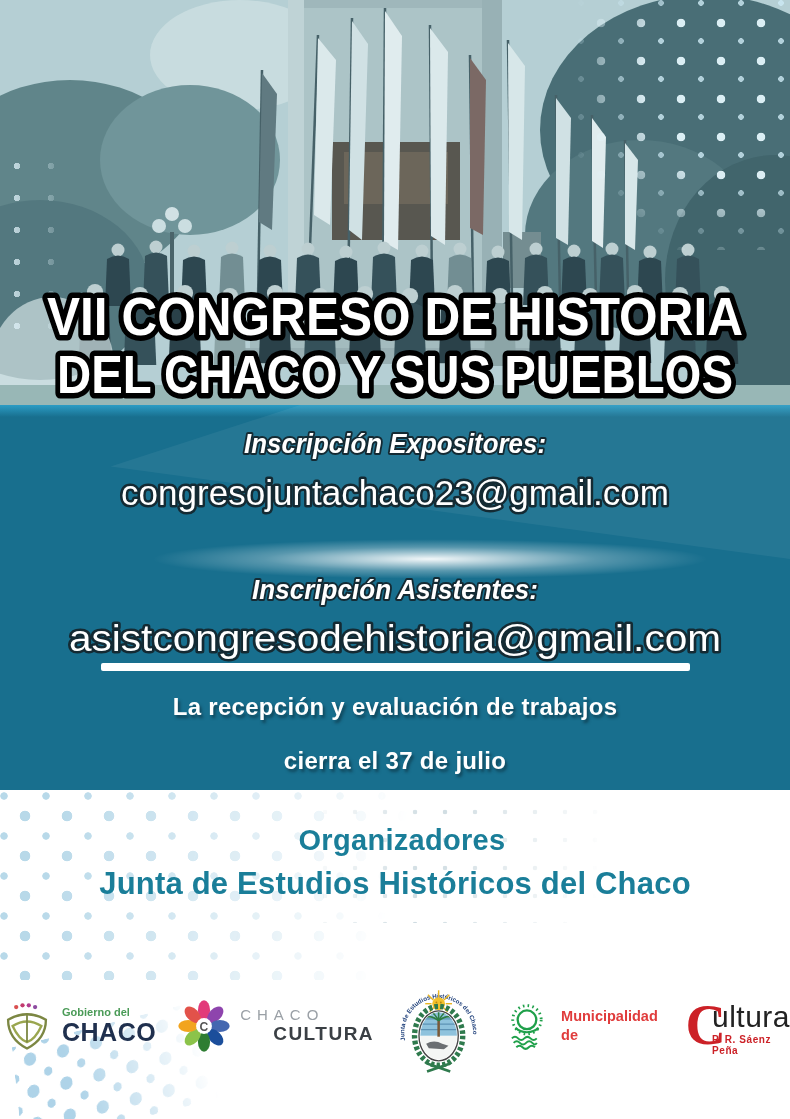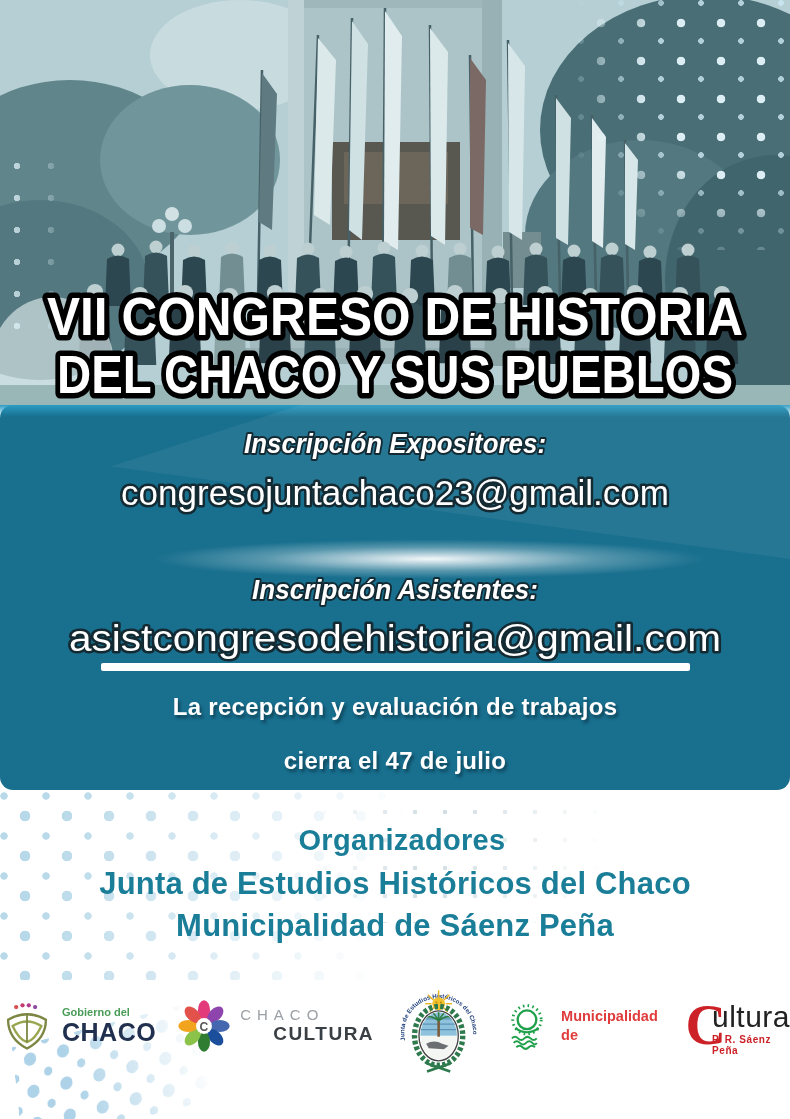--- a/index.html
+++ b/index.html
@@ -37,21 +37,20 @@
   }
   .title-svg{position:absolute;left:0;top:281px;}
   .title-svg text{
     font-family:"Liberation Sans",sans-serif;font-weight:bold;
     fill:#fff;stroke:#000;paint-order:stroke fill;stroke-linejoin:round;
   }
   
   .teal-section{
     position:absolute;left:0;top:405px;width:790px;height:385px;
     background:var(--teal-band);
-    border-radius:13px;
   }
   .teal-topstrip{position:absolute;left:0;top:0;width:100%;height:12px;
     background:linear-gradient(var(--teal-bright), rgba(43,156,196,0));}
   .teal-sheen{position:absolute;left:0;top:0;width:100%;height:100%;
     background:rgba(255,255,255,.06);
     clip-path:polygon(38% 0,100% 0,100% 40%,14% 16%);}
   .line-svg{position:absolute;left:0;}
   .line-svg text{font-family:"Liberation Sans",sans-serif;fill:#fff;
     stroke:var(--outline-dark);paint-order:stroke fill;stroke-linejoin:round;}
   .glow-divider{
@@ -247,31 +246,30 @@
 
     <svg class="line-svg" style="top:160px" width="790" height="46" viewBox="0 0 790 46">
       <text x="395" y="34" text-anchor="middle" font-size="28" font-style="italic" font-weight="bold" stroke-width="4" textLength="286" lengthAdjust="spacingAndGlyphs">Inscripción Asistentes:</text>
     </svg>
     <svg class="line-svg" style="top:206px" width="790" height="54" viewBox="0 0 790 54">
       <text x="395" y="40" text-anchor="middle" font-size="37" stroke-width="5" textLength="652" lengthAdjust="spacingAndGlyphs">asistcongresodehistoria@gmail.com</text>
     </svg>
 
     <div class="white-rule"></div>
     <div class="deadline-line deadline-1">La recepción y evaluación de trabajos</div>
-    <div class="deadline-line deadline-2">cierra el 47 de julio</div>
+    <div class="deadline-line deadline-2">cierra el 37 de julio</div>
   </div>
 
   <div class="footer-section">
     <div class="dots-tl"></div>
     <div class="dots-tc"></div>
     <div class="dots-bl"></div>
 
     <div class="org-heading">Organizadores</div>
     <div class="org-line org-line-1">Junta de Estudios Históricos del Chaco</div>
-    <div class="org-line org-line-2">Municipalidad de Sáenz Peña</div>
 
     <div class="logos-row">
 
       <div class="logo">
         <svg width="54" height="54" viewBox="0 0 60 60">
           <circle cx="18" cy="9" r="2.4" fill="#d94f4f"></circle>
             <circle cx="25" cy="7" r="2.4" fill="#c23b6e"></circle>
           <circle cx="32" cy="7" r="2.4" fill="#b23b8f"></circle>
             <circle cx="39" cy="9" r="2.4" fill="#8d4ba0"></circle>
           <path d="M9,23 Q30,11 51,23 Q51,44 30,55 Q9,44 9,23 Z" fill="none" stroke="#7c8743" stroke-width="2.6"></path>

